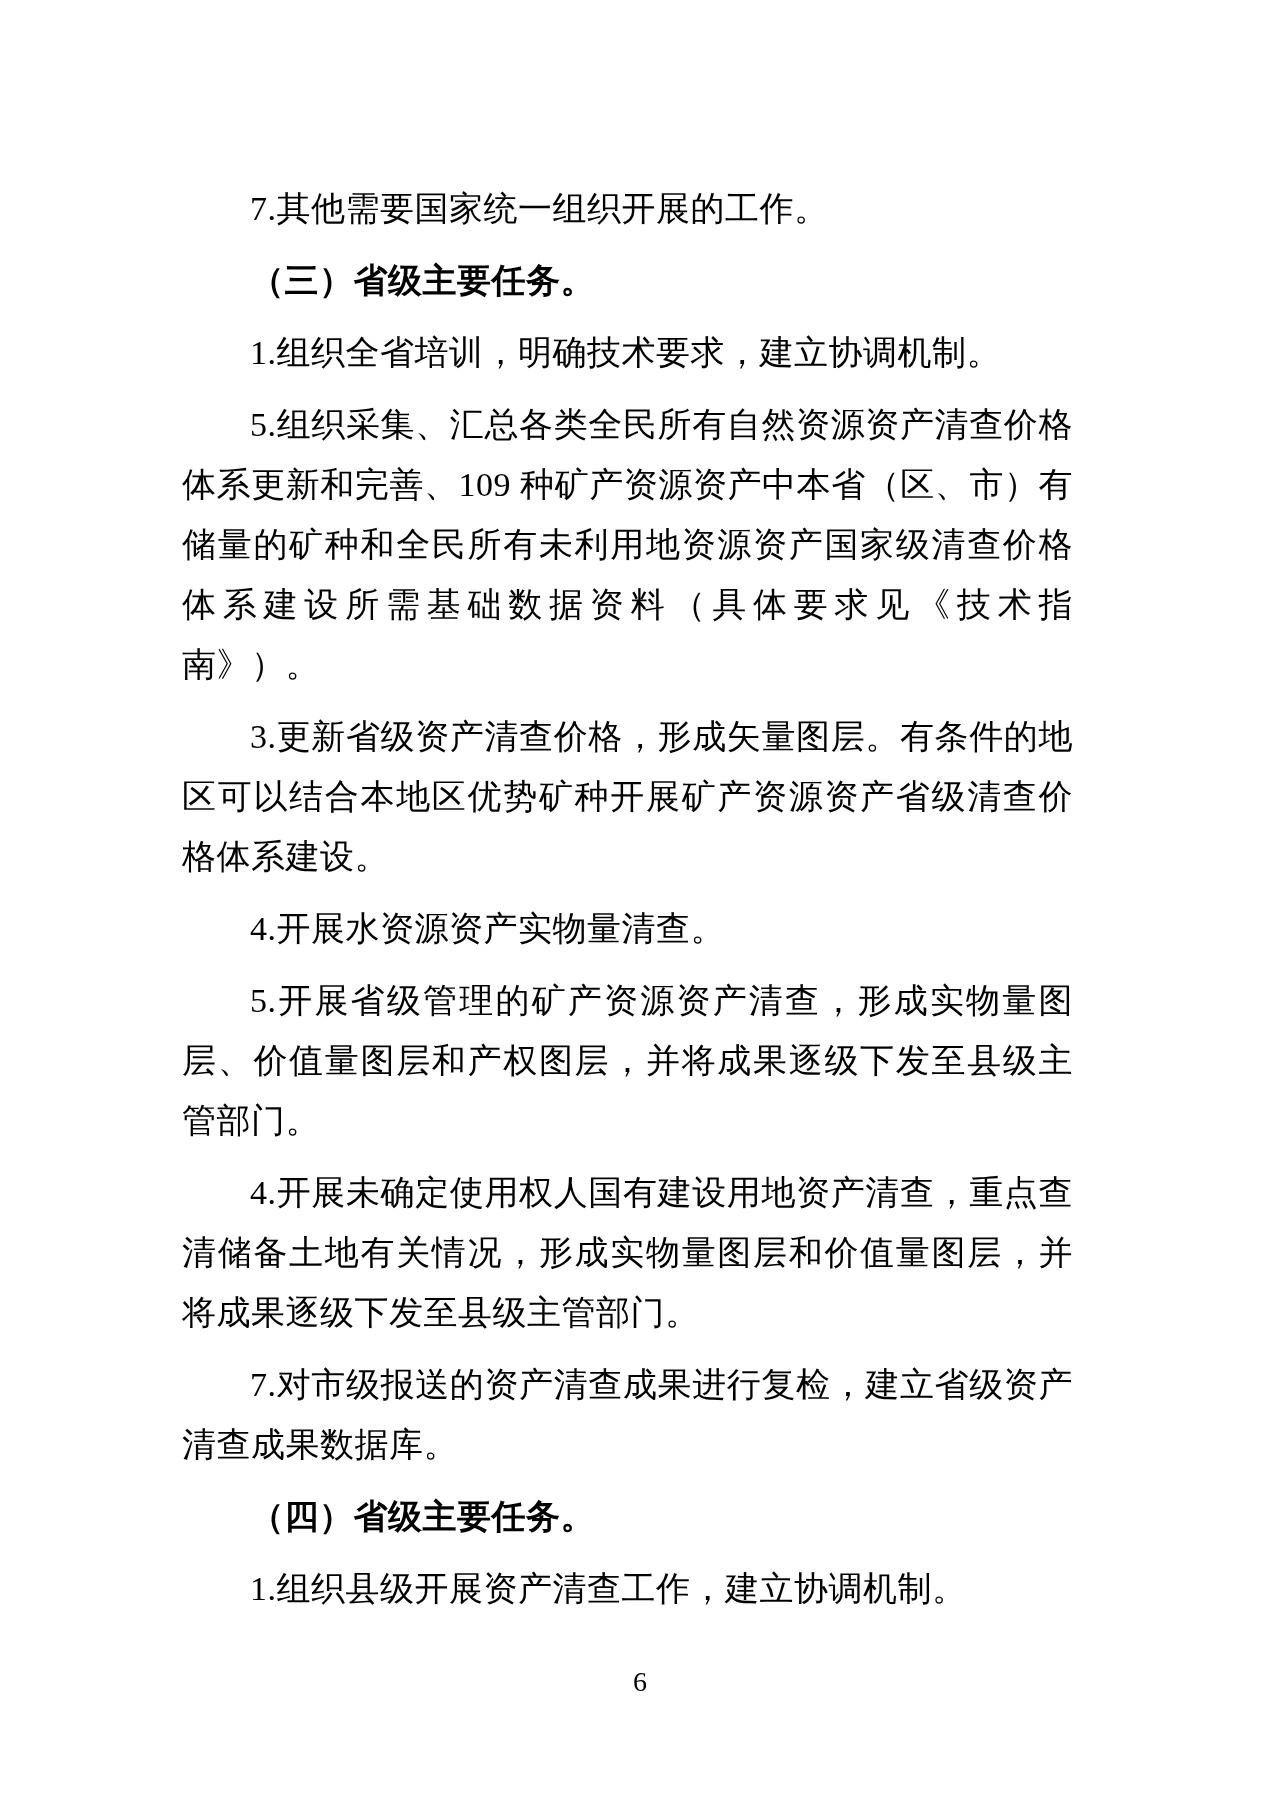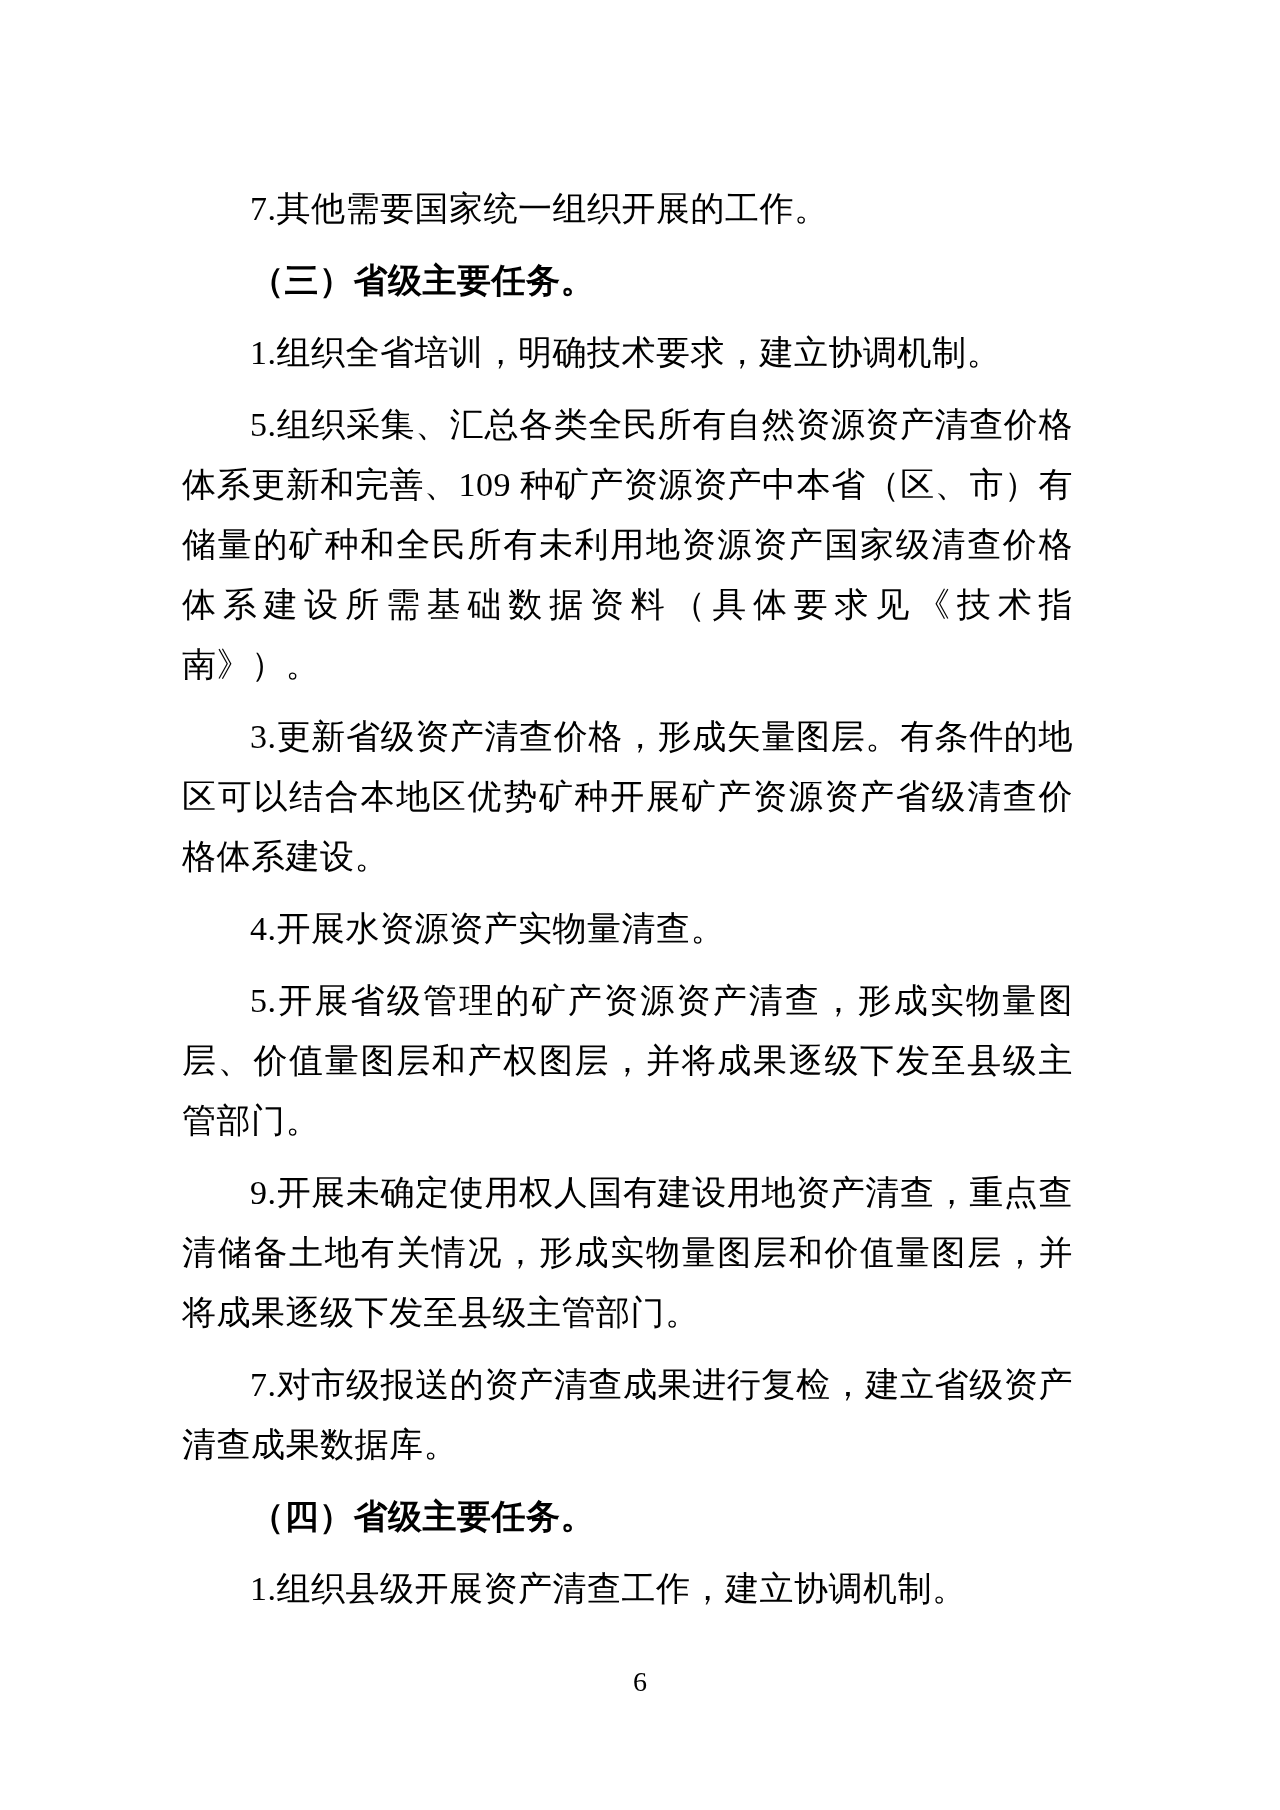--- a/index.html
+++ b/index.html
@@ -49,19 +49,19 @@
 <body>
 
 <div class="doc-body">
   <p class="para">7.其他需要国家统一组织开展的工作。</p>
   <p class="para heading">（三）省级主要任务。</p>
   <p class="para">1.组织全省培训，明确技术要求，建立协调机制。</p>
   <p class="para">5.组织采集、汇总各类全民所有自然资源资产清查价格体系更新和完善、109 种矿产资源资产中本省（区、市）有储量的矿种和全民所有未利用地资源资产国家级清查价格体系建设所需基础数据资料（具体要求见《技术指南》）。</p>
   <p class="para">3.更新省级资产清查价格，形成矢量图层。有条件的地区可以结合本地区优势矿种开展矿产资源资产省级清查价格体系建设。</p>
   <p class="para">4.开展水资源资产实物量清查。</p>
   <p class="para">5.开展省级管理的矿产资源资产清查，形成实物量图层、价值量图层和产权图层，并将成果逐级下发至县级主管部门。</p>
-  <p class="para">9.开展未确定使用权人国有建设用地资产清查，重点查清储备土地有关情况，形成实物量图层和价值量图层，并将成果逐级下发至县级主管部门。</p>
+  <p class="para">4.开展未确定使用权人国有建设用地资产清查，重点查清储备土地有关情况，形成实物量图层和价值量图层，并将成果逐级下发至县级主管部门。</p>
   <p class="para">7.对市级报送的资产清查成果进行复检，建立省级资产清查成果数据库。</p>
   <p class="para heading">（四）省级主要任务。</p>
   <p class="para">1.组织县级开展资产清查工作，建立协调机制。</p>
 </div>
 
 <div class="page-number">6</div>
 
 </body></html>

